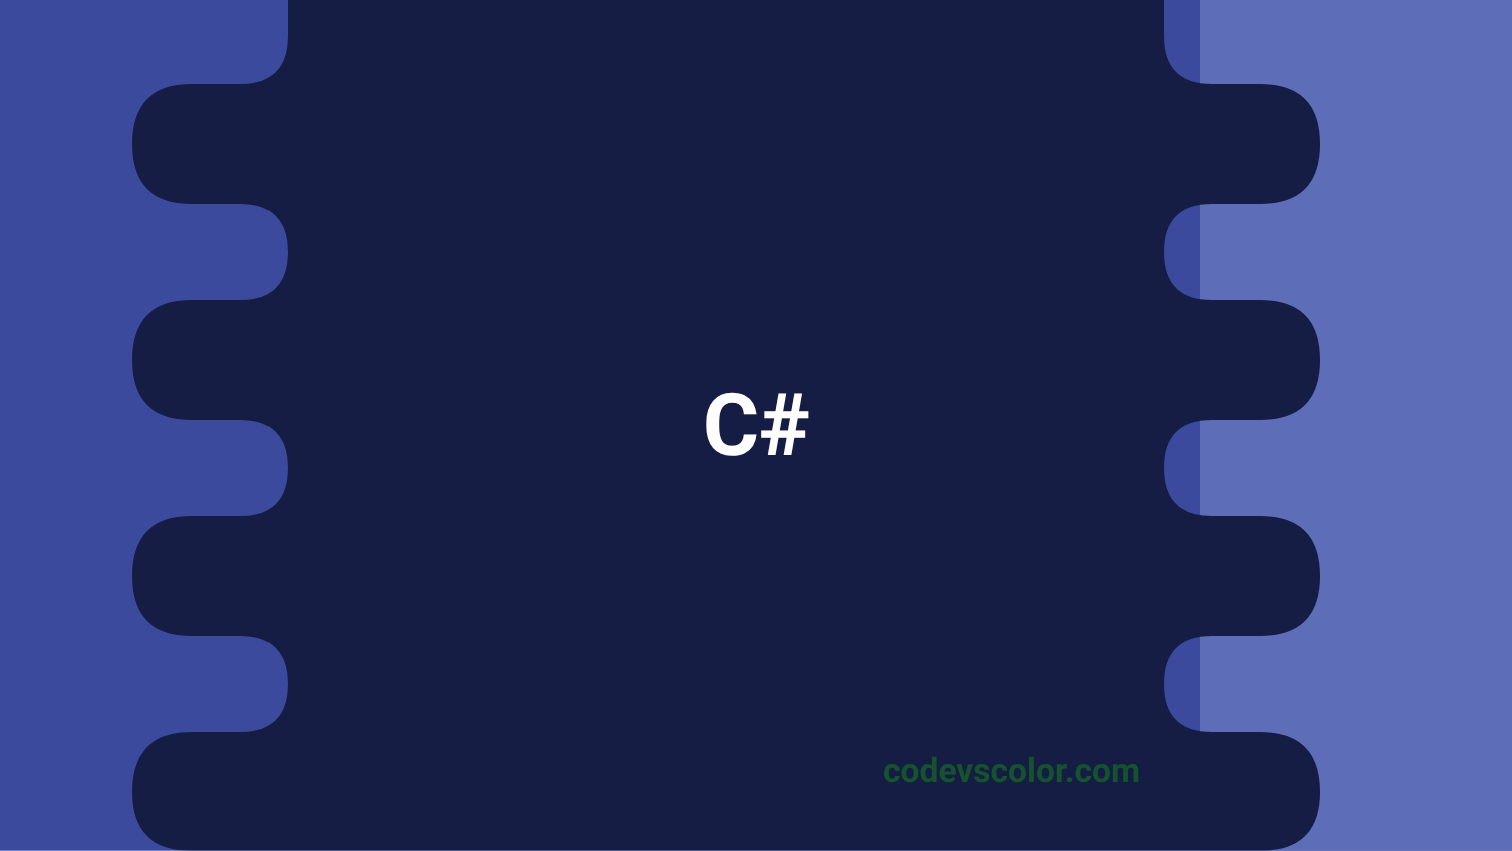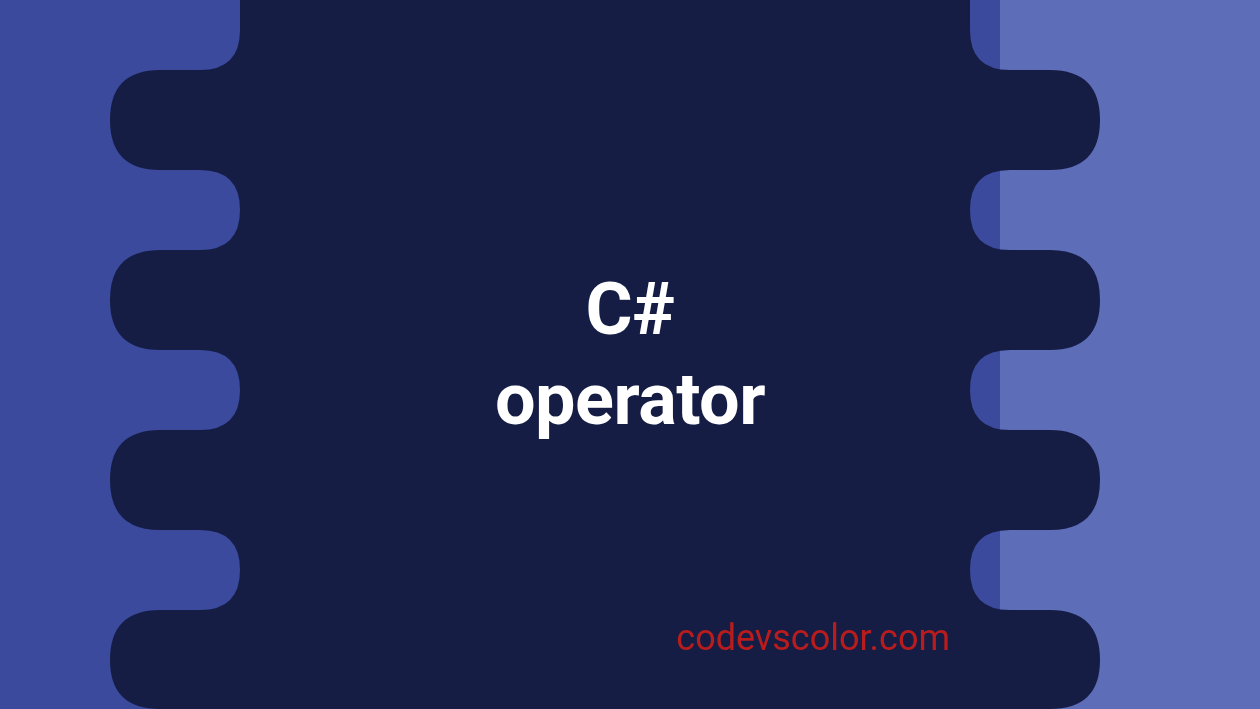--- a/index.html
+++ b/index.html
@@ -47,23 +47,23 @@
       color: #ffffff;
       font-size: 72px;
       font-weight: 700;
       line-height: 1.25;
       letter-spacing: -0.5px;
     }
     .watermark {
       position: absolute;
       bottom: 50px;
       right: 310px;
-      color: #b91c1c;
-      font-size: 36px;
-      font-weight: 400;
+      color: #14532d;
+      font-size: 28px;
+      font-weight: 700;
       z-index: 10;
     }
   </style>
 </head>
 <body>
 
 <div class="background"></div>
 <div class="right-stripe"></div>
 
 <div class="blob-container">
@@ -118,17 +118,16 @@
       Q 970 70 970 30
       L 970 0
       Z
     "></path>
   </svg>
 </div>
 
 <div class="content">
   <div class="title">
     <div>C#</div>
-    <div>operator</div>
   </div>
 </div>
 
 <div class="watermark">codevscolor.com</div>
 
 </body></html>

